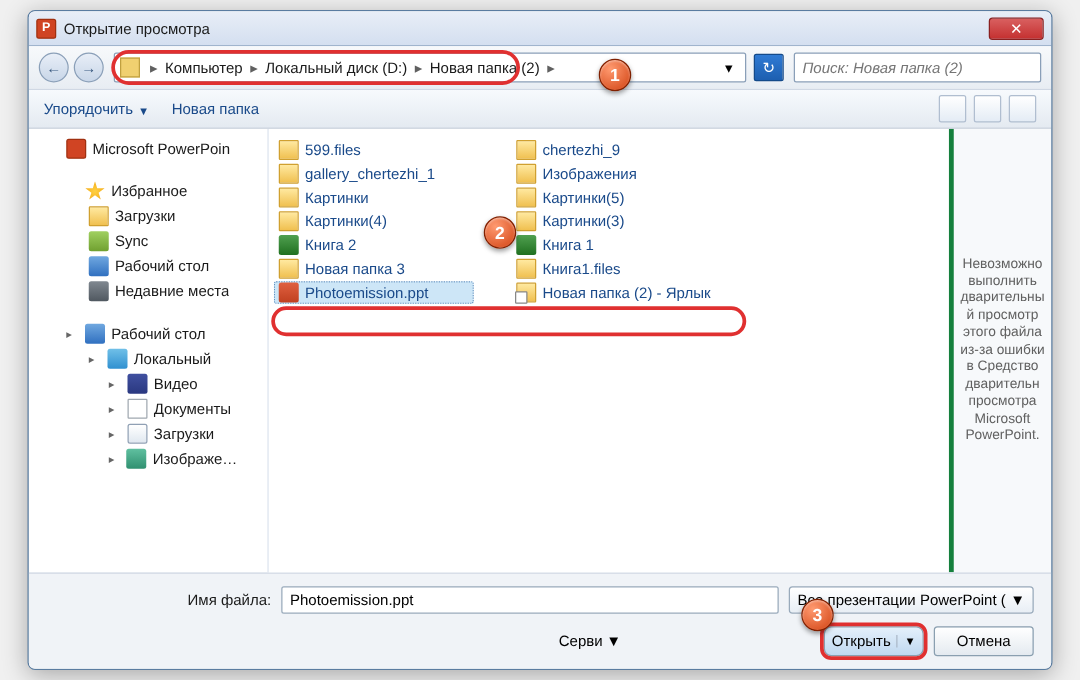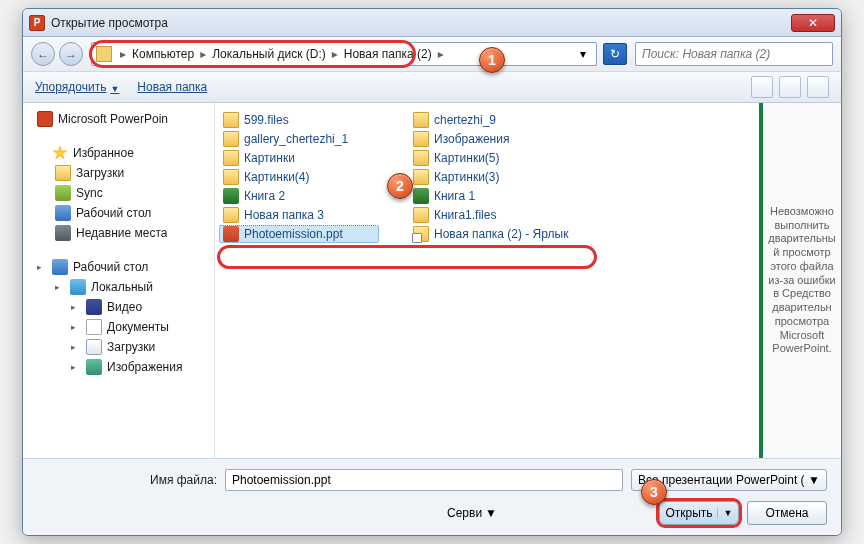--- a/index.html
+++ b/index.html
@@ -21,27 +21,27 @@
 .addr-icon { width: 16px; height: 16px; background: #f0d070; border: 1px solid #c0a040; margin-right: 4px; }
 .addr-seg { display: flex; align-items: center; color: #1a1a1a; padding: 0 2px; cursor: pointer; }
 .addr-chev { color: #606060; padding: 0 4px; }
 .addr-drop { margin-left: auto; padding: 0 6px; cursor: pointer; }
 .refresh-btn { width: 24px; height: 22px; background: linear-gradient(#2f7ad4,#1d5fb0); border: 1px solid #144a8a; display: flex; align-items: center; justify-content: center; color: #fff; margin-left: 2px; border-radius: 2px; cursor: pointer; }
 
 .searchbox { width: 198px; height: 24px; background: #fff; border: 1px solid #8a9fb8; border-radius: 2px; margin-left: 4px; display: flex; align-items: center; padding: 0 6px; }
 .searchbox input { border: none; outline: none; width: 100%; color: #888; font-style: italic; background: transparent; }
 
 .toolbar { height: 32px; background: linear-gradient(#f7fafd, #e4eaf1); border-top: 1px solid #d0d8e4; border-bottom: 1px solid #c0cad8; display: flex; align-items: center; padding: 0 12px; gap: 18px; }
-.tbtn { color: #1a4a8a; cursor: pointer; display: flex; align-items: flex-end; gap: 4px; text-decoration: underline; }
+.tbtn { color: #1a4a8a; cursor: pointer; display: flex; align-items: flex-end; gap: 4px; }
 .tbtn .dd { font-size: 9px; }
 .view-icons { margin-left: auto; display: flex; gap: 6px; }
 .vicon { width: 22px; height: 22px; border: 1px solid #b0bed0; background: linear-gradient(#fff,#e4ecf5); border-radius: 2px; cursor: pointer; }
 
 .body { flex: 1; display: flex; overflow: hidden; }
-.sidebar { width: 192px; background: #fff; border-right: 1px solid #d8e0eb; padding: 6px 0; overflow-y: auto; }
+.sidebar { width: 192px; background: #fff; border-right: 1px solid #d8e0eb; padding: 6px 16px; overflow-y: auto; }
 .sb-item { display: flex; align-items: center; padding: 2px 6px 2px 14px; cursor: pointer; gap: 5px; }
 .sb-item.indent1 { padding-left: 32px; }
 .sb-item.indent2 { padding-left: 48px; }
 .sb-ico { width: 16px; height: 16px; flex-shrink: 0; }
 .sb-ico.ppt { background: #d04423; border: 1px solid #a03010; border-radius: 2px; }
 .sb-ico.star { background: radial-gradient(#ffd040,#f0a010); clip-path: polygon(50% 0,61% 35%,98% 35%,68% 57%,79% 91%,50% 70%,21% 91%,32% 57%,2% 35%,39% 35%); }
 .sb-ico.folder { background: linear-gradient(#ffe9a0,#f0c050); border: 1px solid #d0a030; border-radius: 1px; }
 .sb-ico.sync { background: linear-gradient(#a0d060,#70a030); border-radius: 2px; }
 .sb-ico.desktop { background: linear-gradient(#70a8e0,#3070c0); border-radius: 2px; }
 .sb-ico.network { background: linear-gradient(#808890,#505860); border-radius: 2px; }

